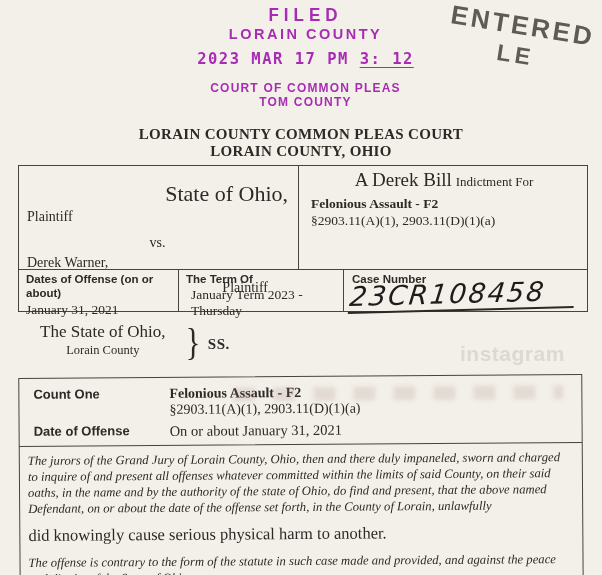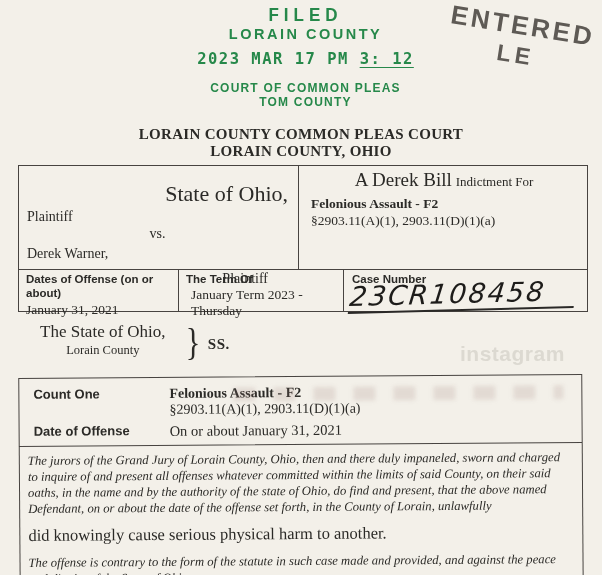--- a/index.html
+++ b/index.html
@@ -9,21 +9,21 @@
     background:#f3f0e9;
     font-family:"Liberation Serif",serif;
     color:#2b2a27;
     overflow:hidden;
   }
 
   
   .filed-stamp{
     position:absolute;left:188px;top:6px;width:235px;
     text-align:center;
-    color:#15803d;
+    color:#a21caf;
     font-family:"Liberation Sans",sans-serif;
     font-weight:700;
     opacity:.92;
   }
   .fs-line1{font-size:17px;letter-spacing:5px;transform:scaleY(1.05);}
   .fs-line2{font-size:14.5px;letter-spacing:2.5px;}
   .fs-date{margin-top:8px;font-size:15.5px;letter-spacing:1.5px;font-family:"DejaVu Sans Mono",monospace;font-weight:700;white-space:nowrap;}
   .fs-time{text-decoration:underline;text-underline-offset:3px;}
   .fs-line4{margin-top:13px;font-size:12px;letter-spacing:1.2px;}
   .fs-line5{font-size:12px;letter-spacing:1.2px;}
@@ -54,21 +54,21 @@
     background:transparent;
   }
   .ct-row1{display:flex;height:103px;}
   .cell-parties{
     width:280px;border-right:1.6px solid #474340;
     padding:3px 10px 0 8px;box-sizing:border-box;
     font-size:14px;
   }
   .cp-state{text-align:right;font-size:22px;margin-top:12px;}
   .cp-plaintiff{padding-right:26px;margin-top:2px;}
-  .cp-vs{text-align:center;margin-top:1px;}
+  .cp-vs{text-align:center;margin-top:10px;}
   .cp-defname{text-align:left;margin-top:4px;}
   .cp-defendant{text-align:right;padding-right:20px;margin-top:9px;}
   .cell-indictment{flex:1;padding:3px 10px 0 12px;box-sizing:border-box;}
   .ci-truebill-line{text-align:center;white-space:nowrap;}
   .ci-truebill{font-size:19px;}
   .ci-indictfor{font-size:13px;margin-left:4px;}
   .ci-charge{font-weight:700;font-size:13.5px;margin-top:5px;}
   .ci-statute{font-size:13.5px;margin-top:1px;}
 
   .ct-row2{display:flex;border-top:1.6px solid #474340;height:41px;justify-content:space-between;}

